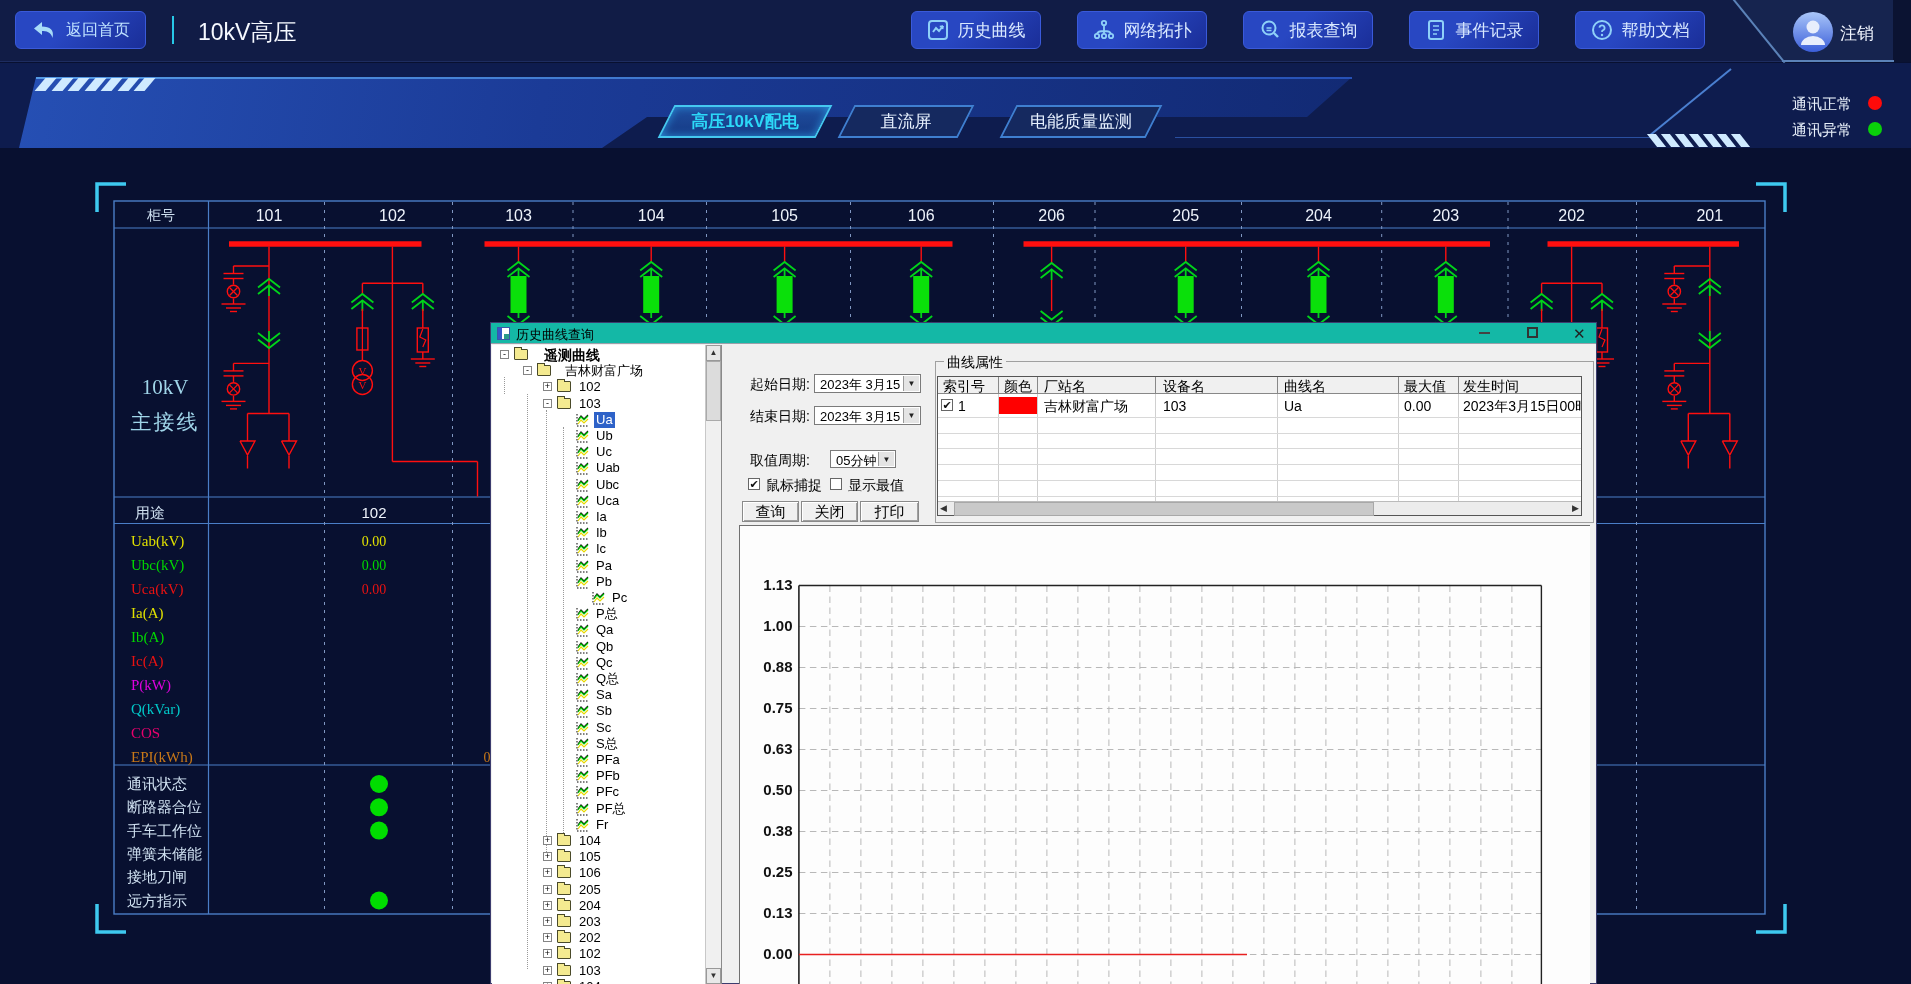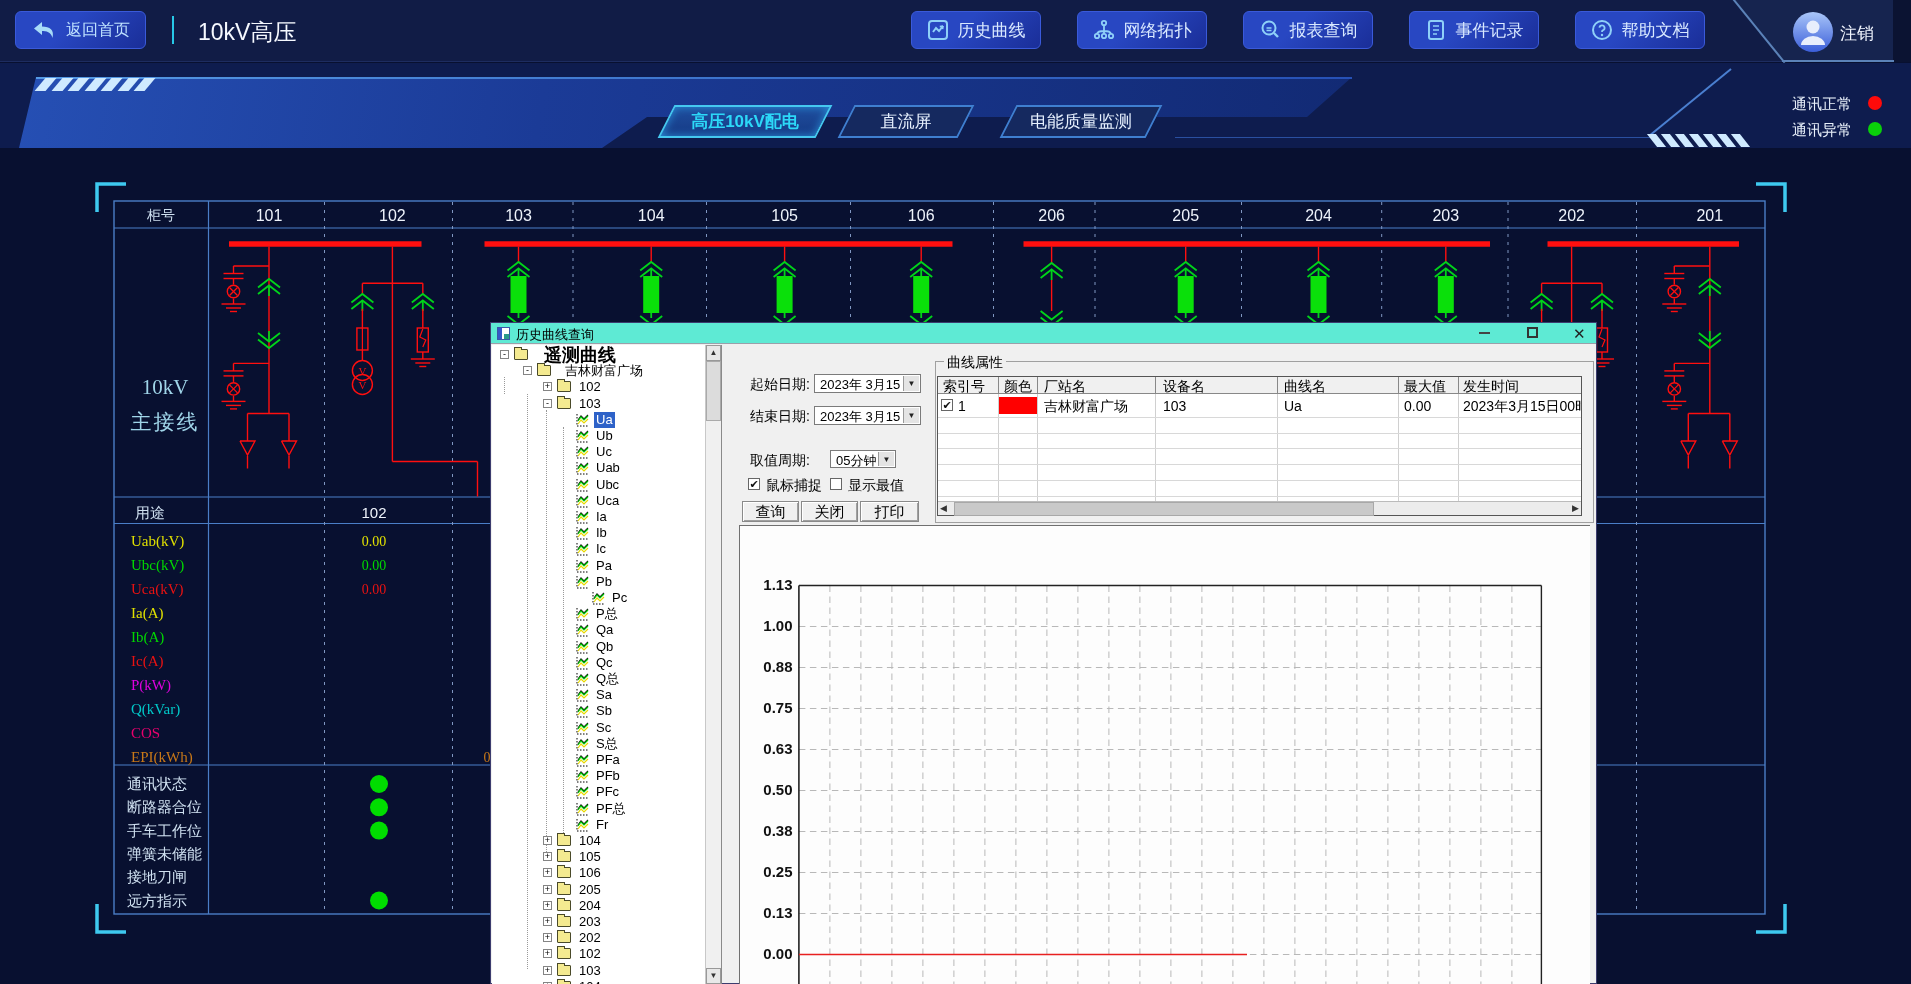--- a/index.html
+++ b/index.html
@@ -16,21 +16,21 @@
 #bandtitle{position:absolute;left:50px;top:36px;color:#f0f7ff;font-size:27px;font-weight:bold;letter-spacing:2px}
 .tab{position:absolute;top:42px;height:33px;transform:skewX(-27deg);border:2px solid #3f7fd0;
  background:#15295f;display:flex;align-items:center;justify-content:center}
 .tab span{transform:skewX(27deg);font-size:17px;color:#e8f2ff;display:block;width:100%;text-align:center}
 .tab.active{border-color:#45c8f0;background:linear-gradient(180deg,#1e4e9e,#163a85);box-shadow:0 0 8px #2a8fd8 inset}
 .tab.active span{color:#2cd8f8;font-weight:bold}
 .stattxt{position:absolute;color:#e8f0fa;font-size:15px}
 .dot{position:absolute;width:14px;height:14px;border-radius:50%}
 #dlg{position:absolute;left:490px;top:322px;width:1107px;height:662px;background:#f0f0f0;
  border:1px solid #3c3c6e;z-index:10;font-size:13px;color:#000}
-#dlgtitle{position:absolute;left:0;top:0;width:100%;height:21px;background:#5eead4;border-bottom:1px solid #9aa0aa}
+#dlgtitle{position:absolute;left:0;top:0;width:100%;height:21px;background:#14b8a6;border-bottom:1px solid #9aa0aa}
 #tree{position:absolute;left:1px;top:22px;width:230px;height:639px;background:#fff;border-right:1px solid #8a8a8a;overflow:hidden}
 .ti{position:absolute;height:16px;line-height:16px;white-space:nowrap;font-size:13px}
 .eb{position:absolute;width:9px;height:9px;border:1px solid #848484;background:#fff;top:3px;
  font-size:9px;line-height:7px;text-align:center;color:#000}
 .fold{position:absolute;width:14px;height:11px;top:2px;background:#f4ea90;border:1px solid #4a4a2a;border-radius:1px}
 .fold:before{content:"";position:absolute;left:-1px;top:-3px;width:6px;height:2px;background:#f4ea90;border:1px solid #4a4a2a;border-bottom:none}
 .gb{position:absolute;border:1px solid #a0a0a0}
 .gb>b{position:absolute;top:-8px;font-weight:normal;background:#f0f0f0;padding:0 3px;font-size:14px}
 .cmb{position:absolute;background:#fff;border:1px solid #7b7b7b;font-size:13px}
 .cmb i{font-style:normal;position:absolute;left:5px;top:1px}
@@ -416,21 +416,21 @@
 <div class="abs" style="left:988px;top:9px;width:11px;height:2px;background:#444"></div>
 <div class="abs" style="left:1036px;top:4px;width:11px;height:11px;border:2px solid #333"></div>
 <div class="abs" style="left:1082px;top:2px;font-size:15px;color:#222">✕</div>
 </div>
 <div id="tree">
 <div class="abs" style="left:12px;top:32px;width:1px;height:17px;border-left:1px dotted #999"></div>
 <div class="abs" style="left:35px;top:49px;width:1px;height:575px;border-left:1px dotted #999"></div>
 <div class="abs" style="left:54px;top:65px;width:1px;height:444px;border-left:1px dotted #999"></div>
 <div class="abs" style="left:71px;top:82px;width:1px;height:410px;border-left:1px dotted #999"></div>
 <div class="ti" style="left:0;top:2.0px;width:210px">
-        <b style="position:absolute;left:52px;font-size:18px">遥测曲线</b>
+        <b style="position:absolute;left:52px;font-size:14px">遥测曲线</b>
         <span class="eb" style="left:8px">-</span>
         <span class="fold" style="left:22px"></span>
       </div>
 <div class="ti" style="left:0;top:18.2px;width:210px">
         <span class="eb" style="left:31px">-</span>
         <span class="fold" style="left:45px"></span>
         <span class="abs" style="left:73px">吉林财富广场</span>
       </div>
 <div class="ti" style="left:0;top:34.4px;width:210px">
         <span class="eb" style="left:51px">+</span>

